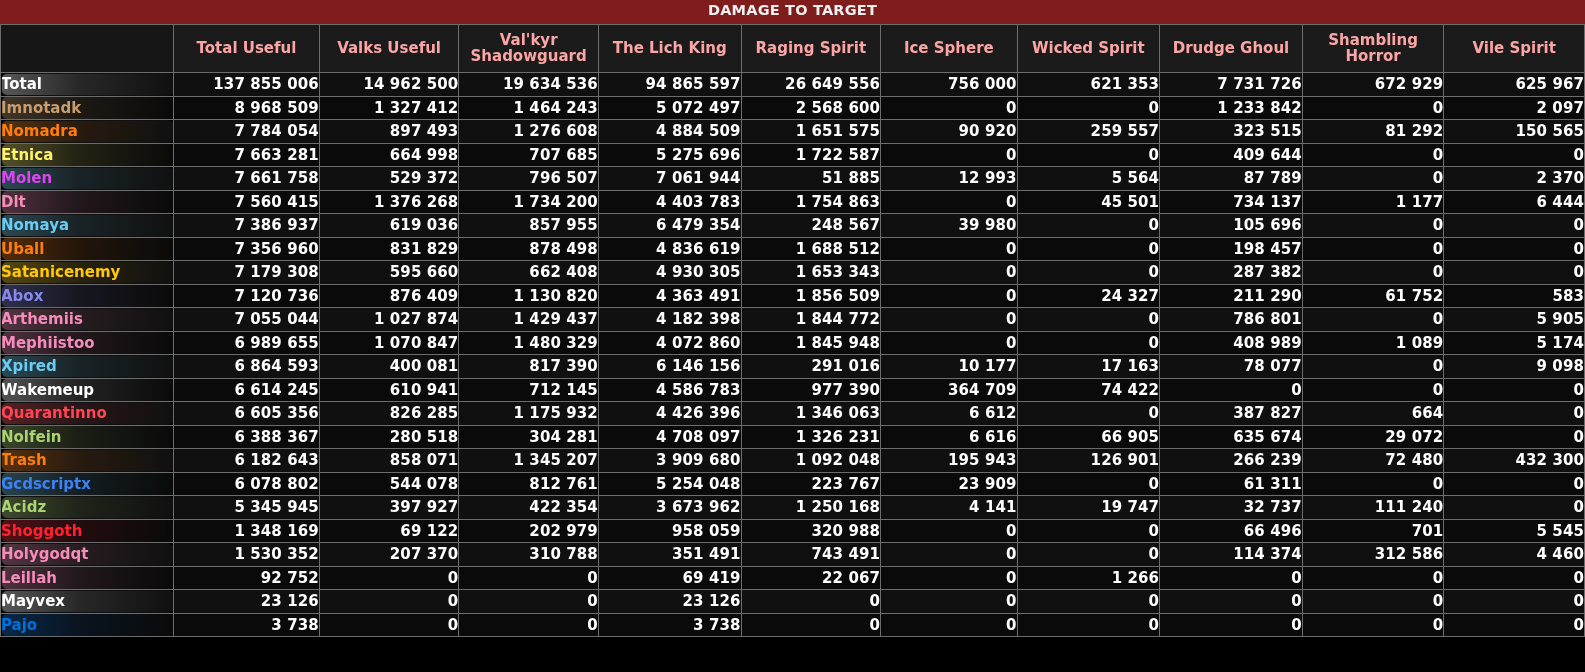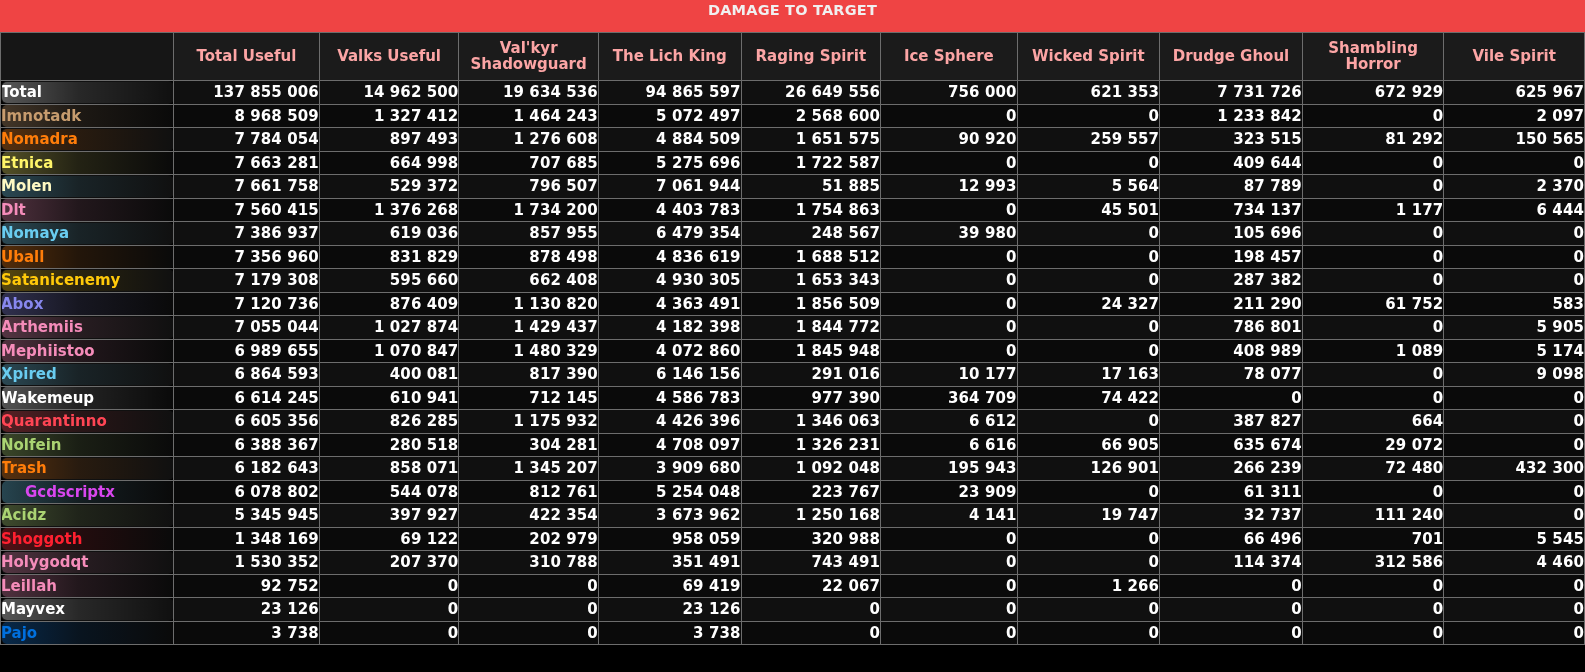--- a/index.html
+++ b/index.html
@@ -14,28 +14,28 @@
 
   #app {
     width: 1585px;
     height: 672px;
     background: #000000;
     position: relative;
     box-sizing: border-box;
   }
 
   #title-bar {
-    height: 32px;
+    height: 24px;
     line-height: 20px;
     text-align: center;
     color: #f0f0f0;
     font-size: 14.5px;
     font-weight: 700;
     letter-spacing: 0.2px;
-    background: #ef4444;
+    background: #7f1d1d;
     font-family: "DejaVu Sans", sans-serif;
   }
 
   table.dmg {
     border-collapse: collapse;
     table-layout: fixed;
     width: 1585px;
     border-spacing: 0;
   }
 
@@ -190,21 +190,21 @@
           <td class="num">707 685</td>
           <td class="num">5 275 696</td>
           <td class="num">1 722 587</td>
           <td class="num">0</td>
           <td class="num">0</td>
           <td class="num">409 644</td>
           <td class="num">0</td>
           <td class="num">0</td>
         </tr>
         <tr>
-          <td class="namecell"><span class="tint" style="background: linear-gradient(90deg, rgba(105, 204, 240, 0.3) 0%, rgba(105, 204, 240, 0.1) 45%, rgba(105, 204, 240, 0) 100%);"></span><span class="nm" style="color: #fef9c3; text-align: right;">Molen</span></td>
+          <td class="namecell"><span class="tint" style="background: linear-gradient(90deg, rgba(105, 204, 240, 0.3) 0%, rgba(105, 204, 240, 0.1) 45%, rgba(105, 204, 240, 0) 100%);"></span><span class="nm" style="color: #d946ef; text-align: right;">Molen</span></td>
           <td class="num">7 661 758</td>
           <td class="num">529 372</td>
           <td class="num">796 507</td>
           <td class="num">7 061 944</td>
           <td class="num">51 885</td>
           <td class="num">12 993</td>
           <td class="num">5 564</td>
           <td class="num">87 789</td>
           <td class="num">0</td>
           <td class="num">2 370</td>
@@ -359,21 +359,21 @@
           <td class="num">1 345 207</td>
           <td class="num">3 909 680</td>
           <td class="num">1 092 048</td>
           <td class="num">195 943</td>
           <td class="num">126 901</td>
           <td class="num">266 239</td>
           <td class="num">72 480</td>
           <td class="num">432 300</td>
         </tr>
         <tr>
-          <td class="namecell"><span class="tint" style="background: linear-gradient(90deg, rgba(105, 204, 240, 0.3) 0%, rgba(105, 204, 240, 0.1) 45%, rgba(105, 204, 240, 0) 100%);"></span><span class="nm" style="color: #d946ef; padding-left: 24px;">Gcdscriptx</span></td>
+          <td class="namecell"><span class="tint" style="background: linear-gradient(90deg, rgba(105, 204, 240, 0.3) 0%, rgba(105, 204, 240, 0.1) 45%, rgba(105, 204, 240, 0) 100%);"></span><span class="nm" style="color: #3b82f6;">Gcdscriptx</span></td>
           <td class="num">6 078 802</td>
           <td class="num">544 078</td>
           <td class="num">812 761</td>
           <td class="num">5 254 048</td>
           <td class="num">223 767</td>
           <td class="num">23 909</td>
           <td class="num">0</td>
           <td class="num">61 311</td>
           <td class="num">0</td>
           <td class="num">0</td>

